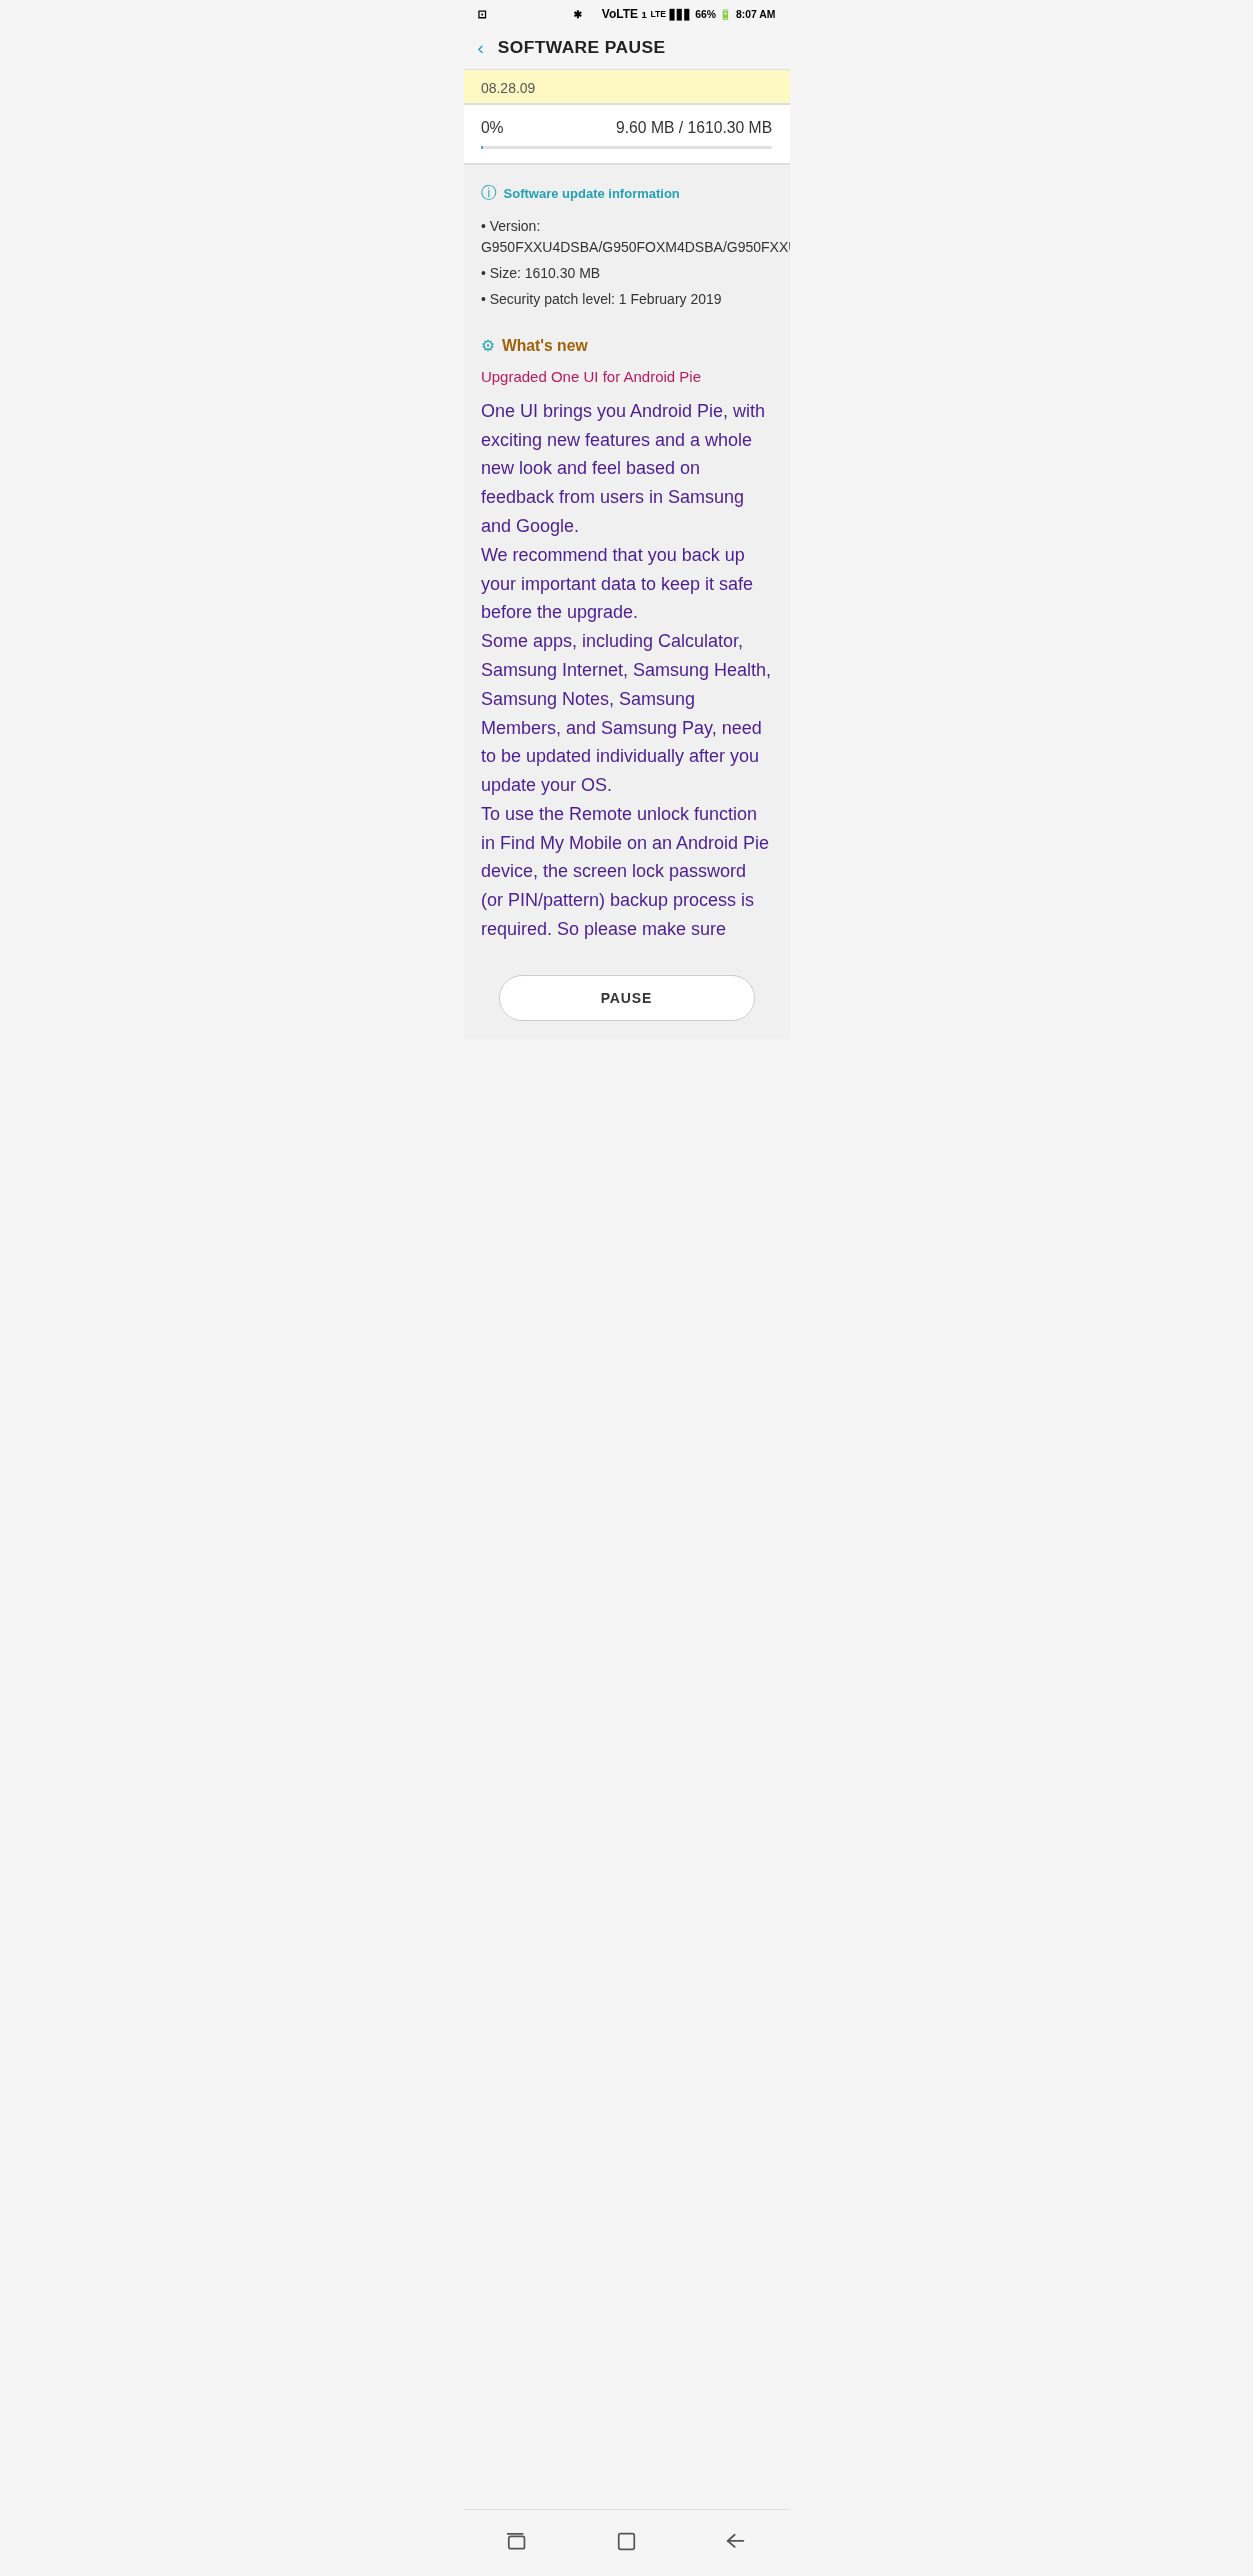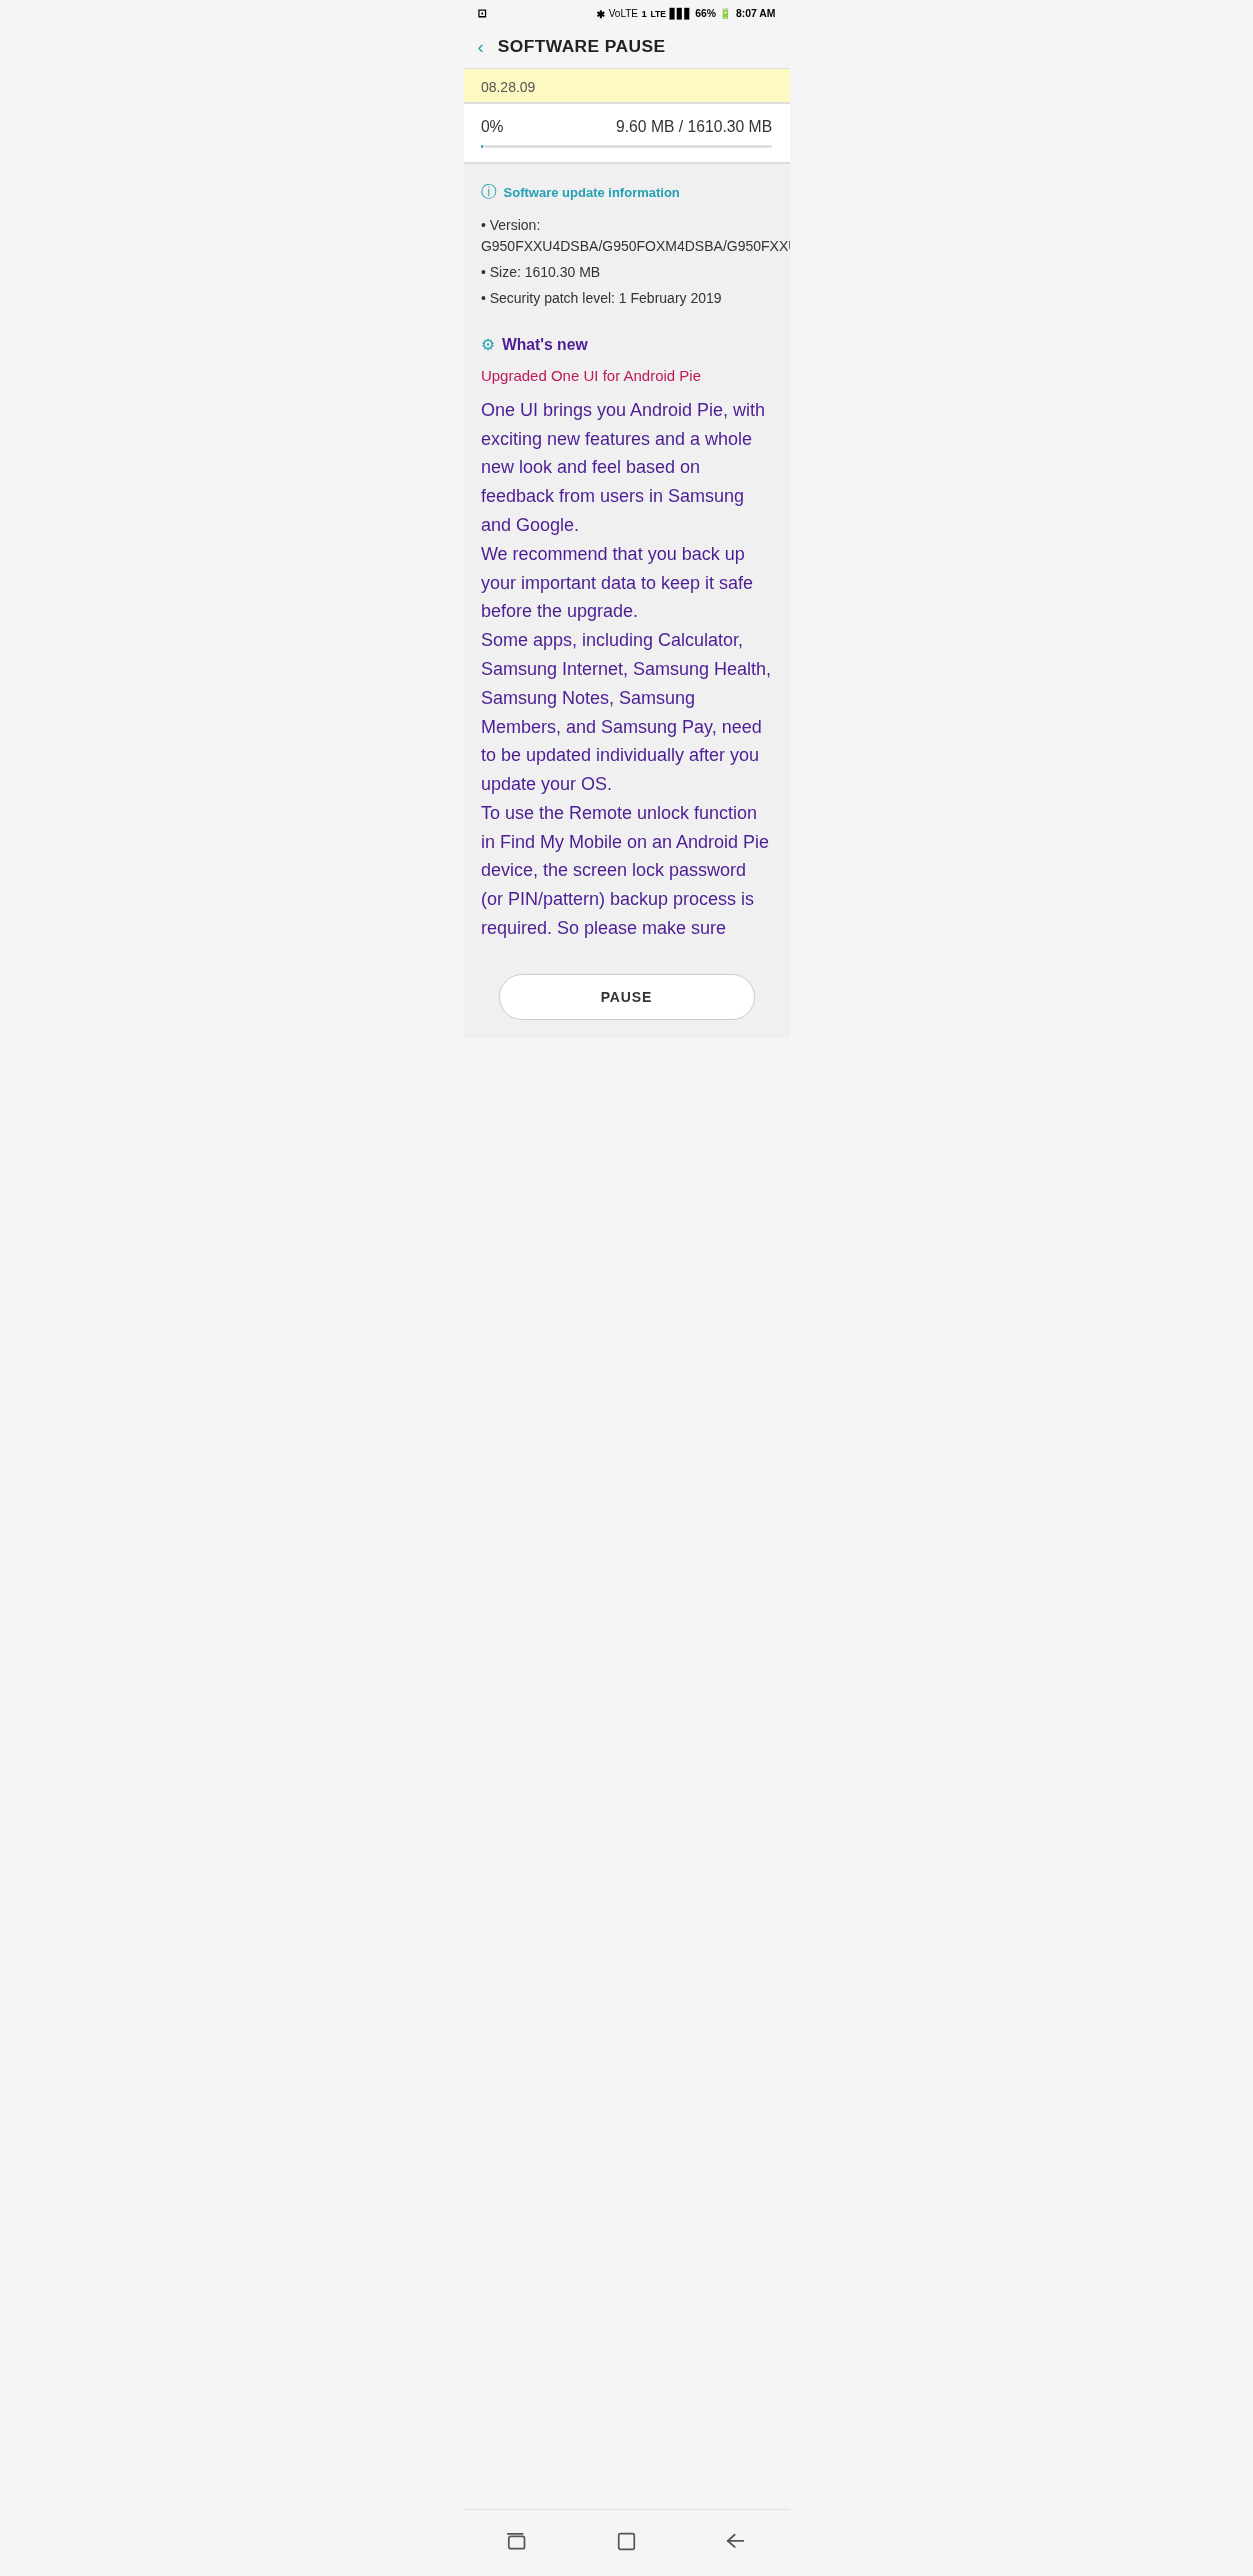--- a/index.html
+++ b/index.html
@@ -167,21 +167,21 @@
       margin-bottom: 12.2px;
       margin-top: 3.5px;
     }
 
     .whats-new-icon {
       color: #26a0b5;
       font-size: 15.7px;
     }
 
     .whats-new-title {
-      color: #4c1d95;
+      color: #a16207;
       font-size: 15.7px;
       font-weight: 600;
       text-align: center;
     }
 
     .whats-new-subtitle {
       font-size: 15px;
       color: #be185d;
       font-weight: 500;
       margin-bottom: 12.2px;
@@ -246,21 +246,21 @@
   </style>
 </head>
 <body>
 
 <div class="status-bar">
   <div class="status-left">
     <span style="font-size:11.3px;">⊡</span>
   </div>
   <div class="status-right">
     <span>✱</span>
-    <span style="font-size:10px; font-weight:400;">VoLTE</span>
+    <span style="font-size:12px; font-weight:700;margin-left:16px;">VoLTE</span>
     <span style="font-size:9.6px;">1</span>
     <span style="font-size:8.7px; font-weight:700;">LTE</span>
     <span style="font-size:9.6px;">▋▋▋</span>
     <span>66%</span>
     <span>🔋</span>
     <span>8:07 AM</span>
   </div>
 </div>
 
 <div class="app-bar">

